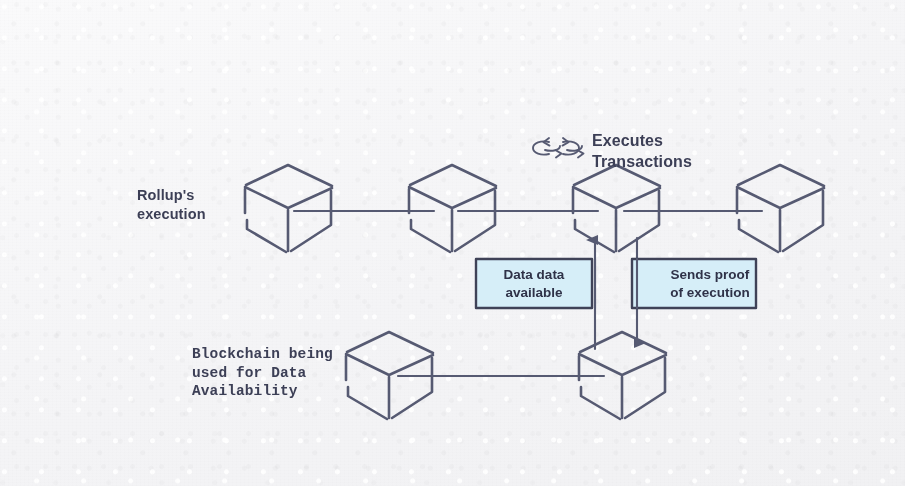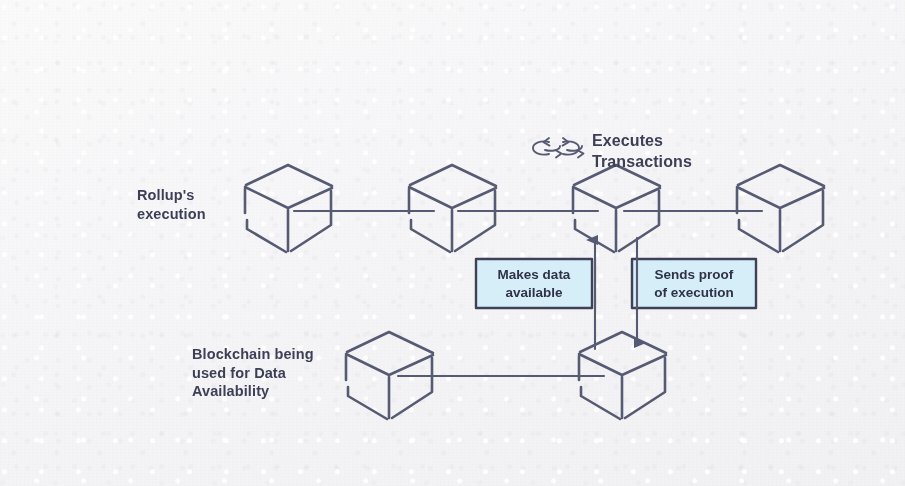--- a/index.html
+++ b/index.html
@@ -31,35 +31,35 @@
   svg#scene{position:absolute;left:0;top:0;width:905px;height:486px;}
   .lbl{
     position:absolute;
     color:#3c3f56;
     font-weight:700;
     letter-spacing:.1px;
     line-height:1.28;
     white-space:pre-line;
   }
   #label-rollup{left:137px;top:186px;font-size:14.5px;}
-  #label-da{left:192px;top:345px;font-size:14.5px;}
+  #label-da{left:192px;top:345px;font-size:14.5px;font-family:Liberation Mono, monospace;}
   #label-executes{left:592px;top:131px;font-size:16px;line-height:1.3;}
   .boxtext{
     position:absolute;
     color:#2f3248;
     font-weight:700;
     font-size:13.5px;
     line-height:1.35;
     text-align:center;
     white-space:pre-line;
     display:flex;align-items:center;justify-content:center;
     pointer-events:none;
   }
   #boxtext-left{left:478px;top:262px;width:112px;height:44px;}
-  #boxtext-right{left:634px;top:262px;width:120px;height:44px;}
+  #boxtext-right{left:650px;top:262px;width:120px;height:44px;}
 </style>
 </head>
 <body>
 
 <div id="paper"></div>
 <div id="grain"></div>
 
 <svg id="scene" viewBox="0 0 905 486" xmlns="http://www.w3.org/2000/svg">
   <defs>
     <marker id="arrowUp" markerWidth="14" markerHeight="14" refX="5" refY="9" orient="auto" markerUnits="userSpaceOnUse">
@@ -158,17 +158,17 @@
 <div class="lbl" id="label-rollup">Rollup's
 execution</div>
 
 <div class="lbl" id="label-da">Blockchain being
 used for Data
 Availability</div>
 
 <div class="lbl" id="label-executes">Executes
 Transactions</div>
 
-<div class="boxtext" id="boxtext-left">Makes data
+<div class="boxtext" id="boxtext-left">Data data
 available</div>
 
 <div class="boxtext" id="boxtext-right">Sends proof
 of execution</div>
 
 </body></html>

